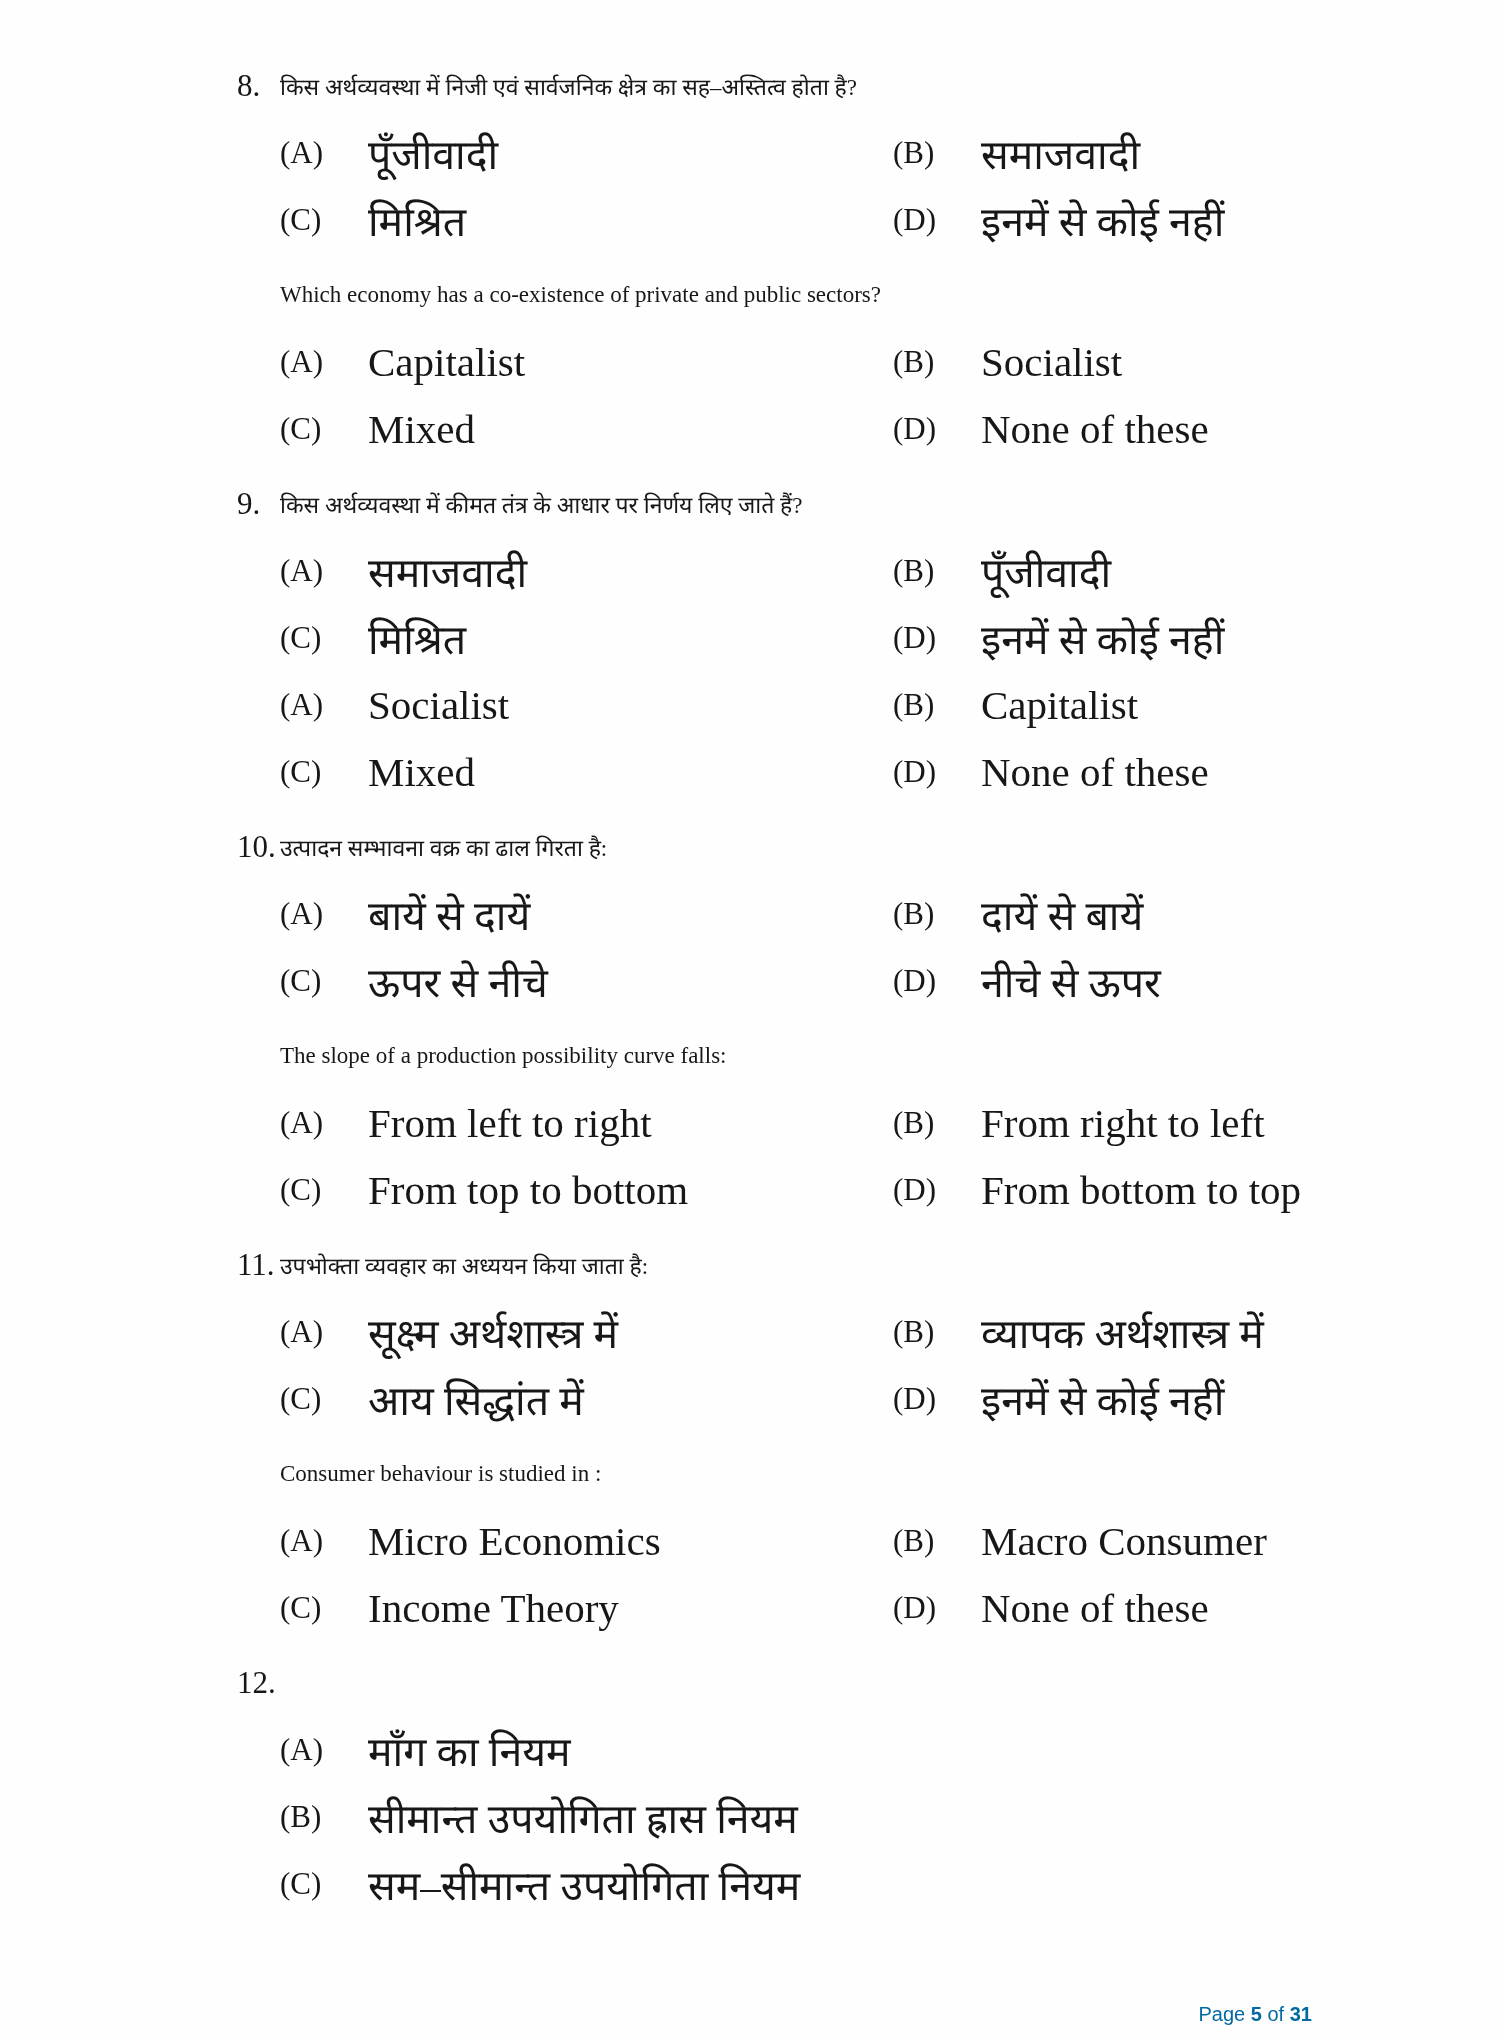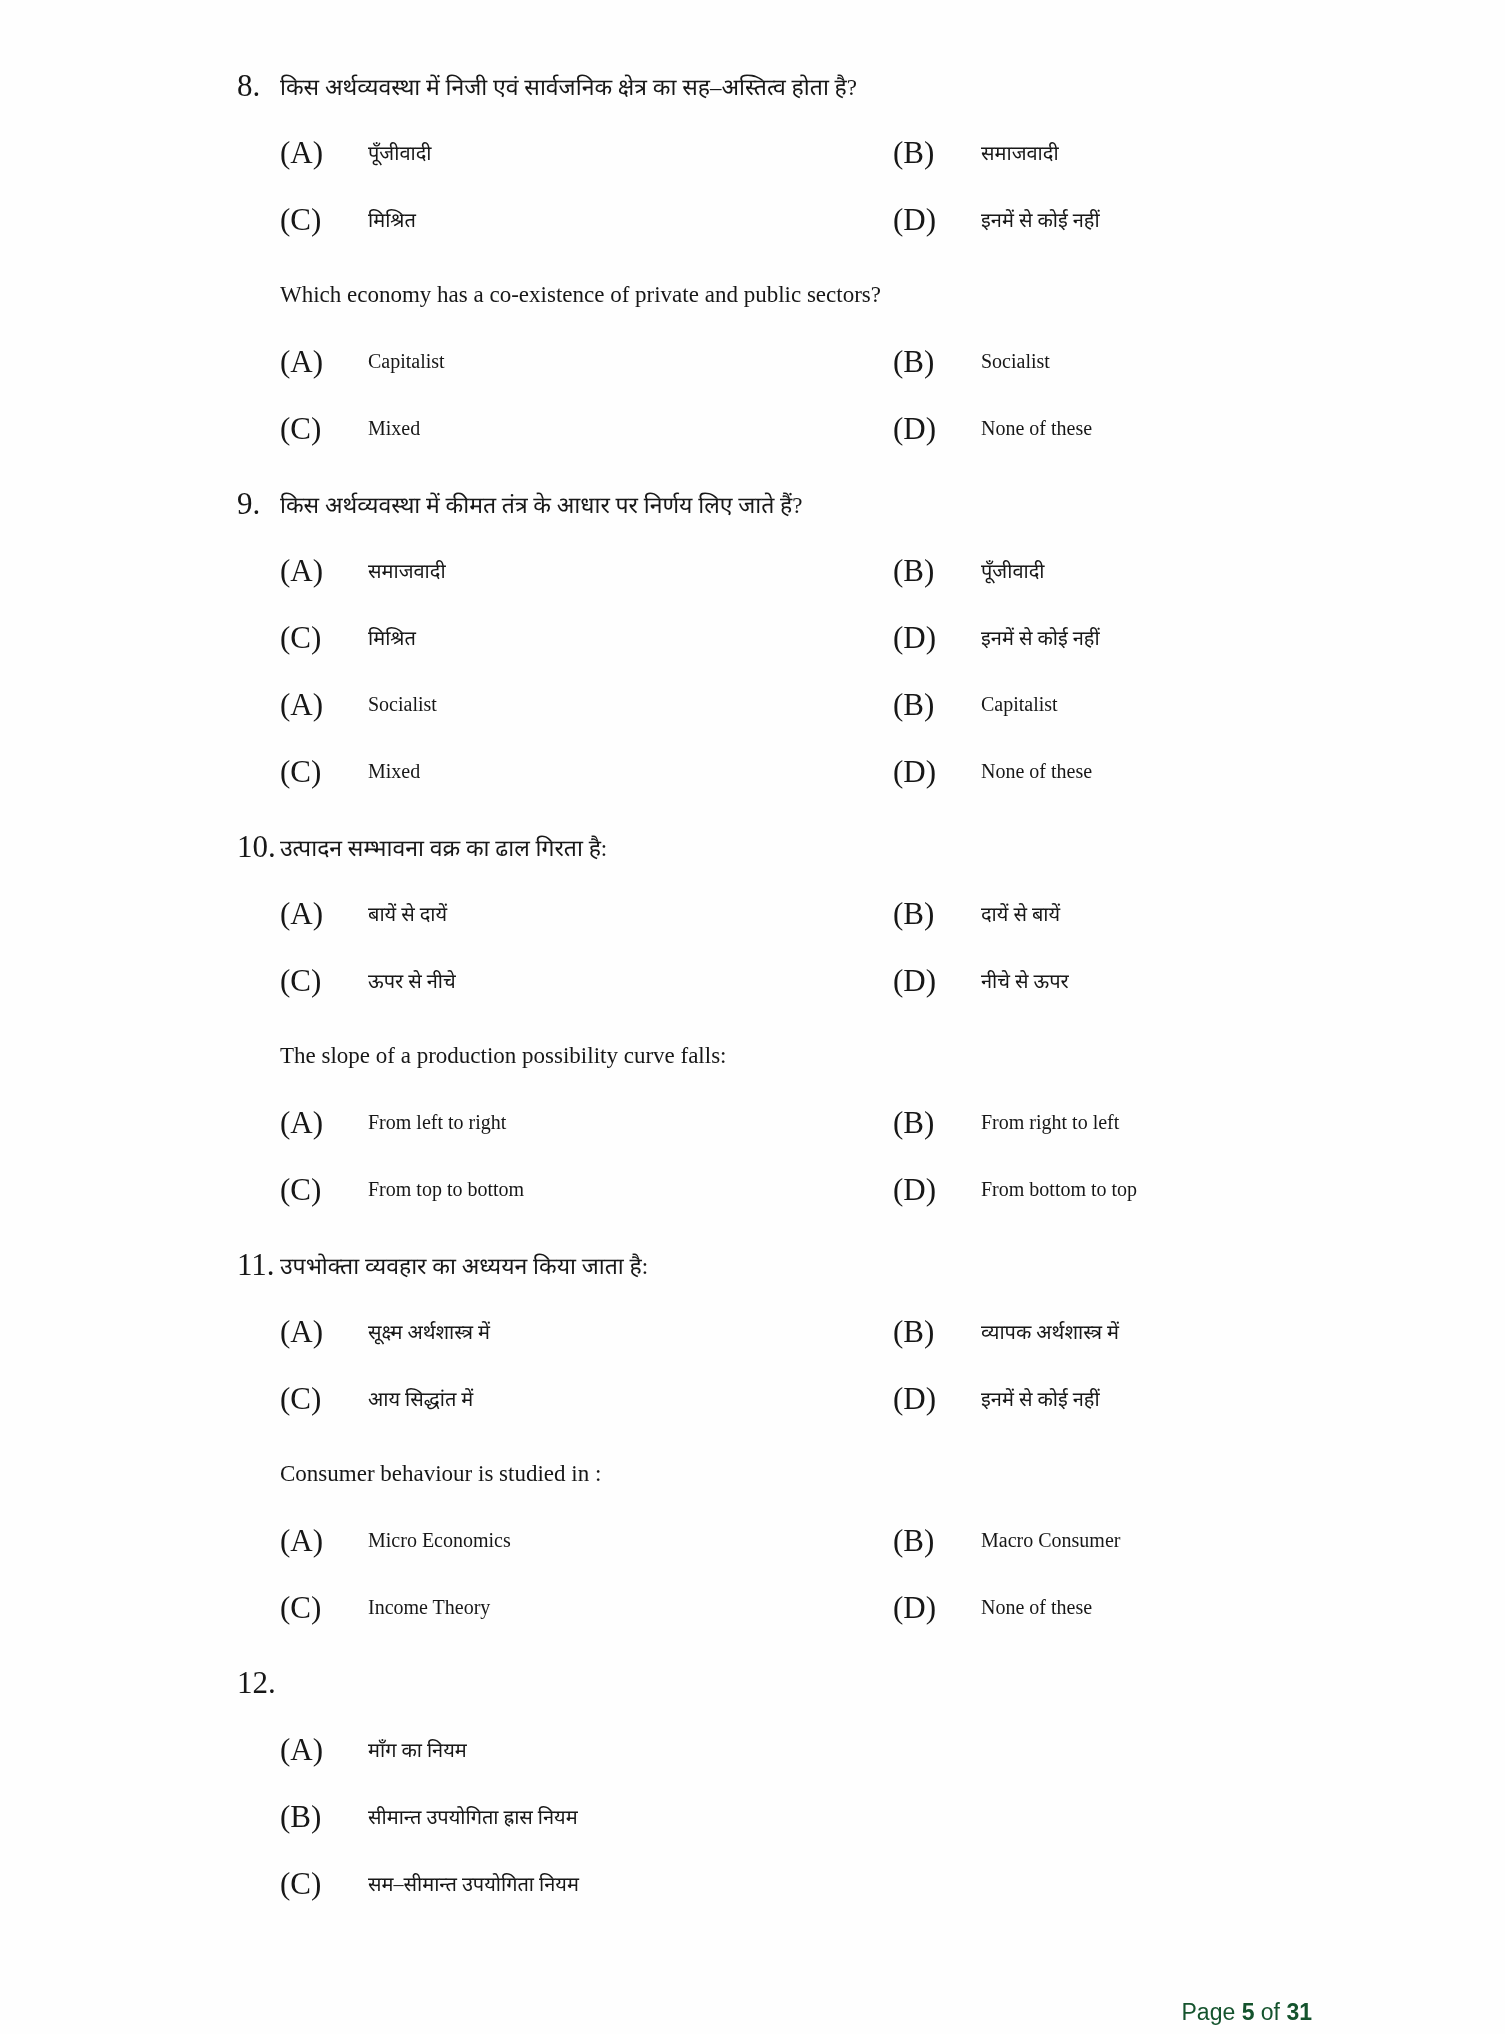--- a/index.html
+++ b/index.html
@@ -20,25 +20,25 @@
   .row { height:67px; display:flex; align-items:center; }
   .q-row { margin-top:8px; }
   .content > .q-row:first-child { margin-top:0; }
   .q-num { flex:0 0 43px; font-size:31px; }
   .q-text { font-size:23px; white-space:nowrap; }
   .eng-indent { margin-left:43px; }
   .opt { display:flex; align-items:center; height:100%; }
   .opt.col1 { margin-left:43px; flex:0 0 613px; }
   .opt.col2 { flex:1; }
   .opt-letter { flex:0 0 88px; font-size:31px; }
-  .opt-text { font-size:20px; white-space:nowrap; }
+  .opt-text { font-size:41px; white-space:nowrap; }
   .footer {
     position:absolute; right:193px; bottom:8px;
     font-family:"Liberation Sans","DejaVu Sans",sans-serif;
-    font-size:23px; color:#14532d;
+    font-size:20px; color:#0369a1;
   }
   .footer b { font-weight:bold; }
 </style>
 </head>
 <body>
 
 <div class="page">
   <div class="content">
 
     <div class="row q-row">

